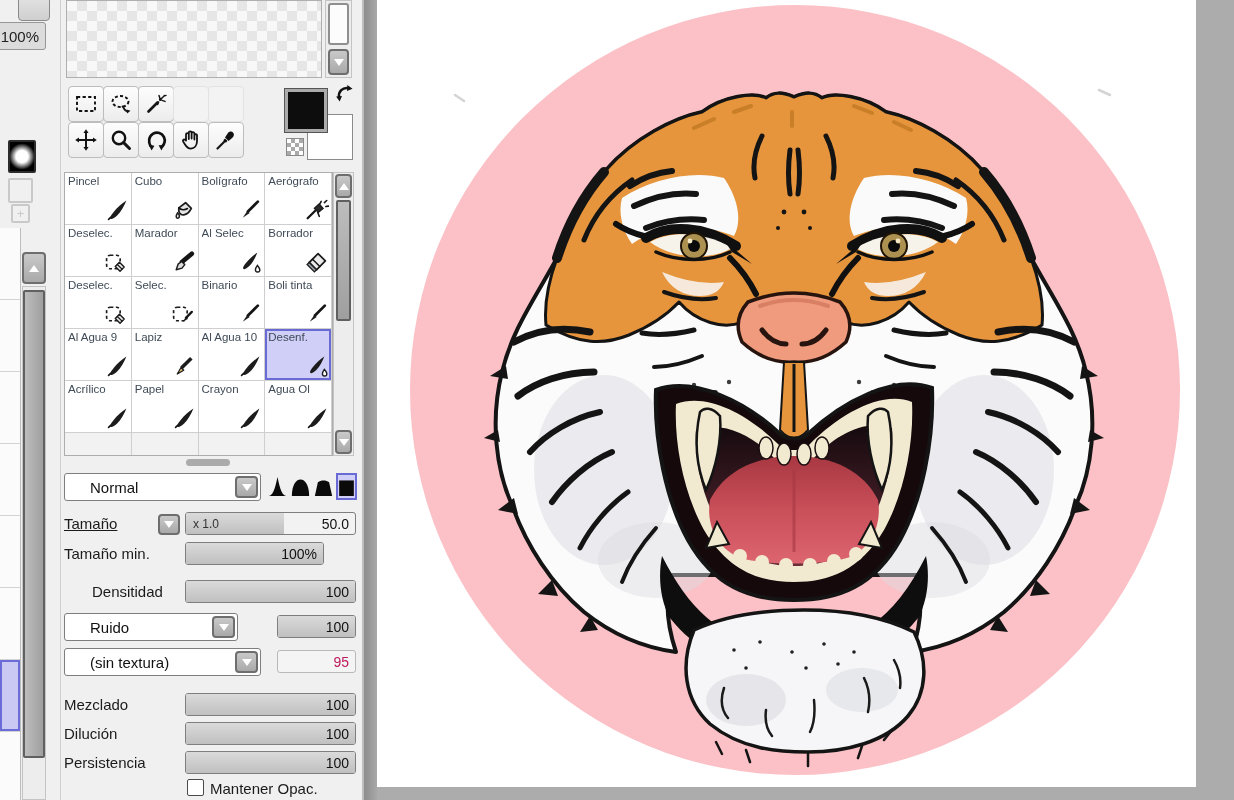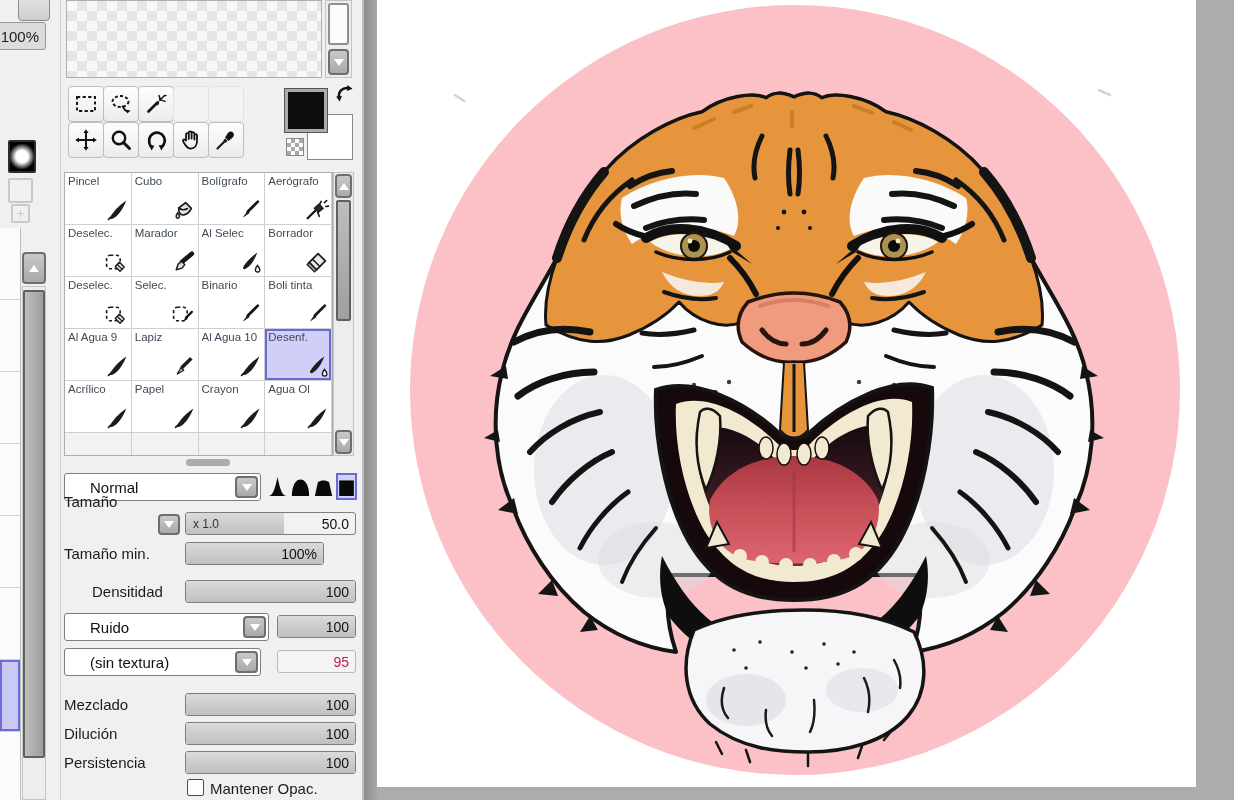--- a/index.html
+++ b/index.html
@@ -406,21 +406,21 @@
           <use href="#s-tip3"></use>
         </svg>
       </span>
     <span class="tipbtn sel">
         <svg>
           <use href="#s-tip4"></use>
         </svg>
       </span>
   </div>
 
-  <span class="rowlabel" style="top:493px;">Tamaño</span>
+  <span class="rowlabel" style="top:515px;text-decoration:underline;">Tamaño</span>
   <span class="abs graybtn" style="left:158px;top:514px;width:22px;height:21px;">
       <span class="tri-dn"></span>
     </span>
   <div class="slider" style="left:185px;top:512px;width:171px;">
     <div class="sfill" style="width:58%;"></div>
     <span class="spre">x 1.0</span>
     <span class="sval">50.0</span>
   </div>
 
   <span class="rowlabel" style="top:545px;">Tamaño min.</span>
@@ -428,21 +428,21 @@
     <div class="sfill" style="width:100%;"></div>
     <span class="sval">100%</span>
   </div>
 
   <span class="rowlabel" style="top:583px;margin-left:28px;">Densitidad</span>
   <div class="slider" style="left:185px;top:580px;width:171px;">
     <div class="sfill" style="width:100%;"></div>
     <span class="sval">100</span>
   </div>
 
-  <div class="combo abs" style="left:64px;top:613px;width:205px;">
+  <div class="combo abs" style="left:64px;top:613px;width:174px;">
     <span class="ctext">Ruido</span>
     <span class="cbtn graybtn">
         <span class="tri-dn"></span>
       </span>
   </div>
   <div class="slider" style="left:277px;top:615px;width:79px;">
     <div class="sfill" style="width:100%;"></div>
     <span class="sval">100</span>
   </div>
 

